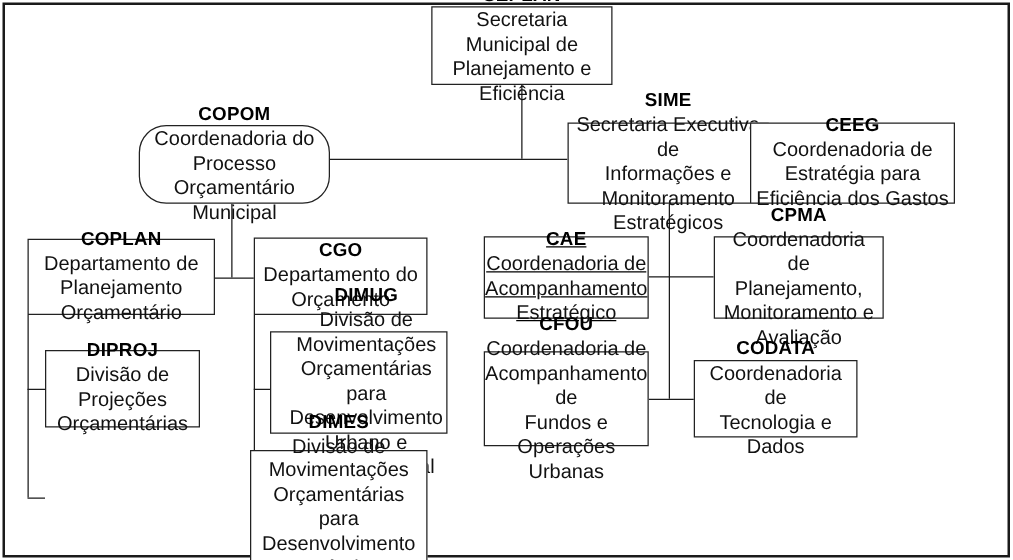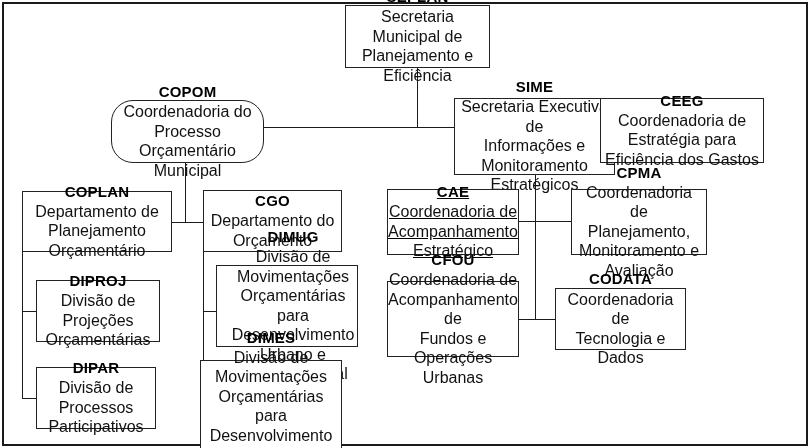--- a/index.html
+++ b/index.html
@@ -93,21 +93,21 @@
     <span class="desc">Secretaria Municipal de
 Planejamento e Eficiência</span>
   </div>
 
   <div class="node" style="left:111px; top:100px; width:153px; height:63px;border-radius:22px;">
     <span class="acr">COPOM</span>
     <span class="desc">Coordenadoria do Processo
 Orçamentário Municipal</span>
   </div>
 
-  <div class="node" style="left:454px; top:98px; width:161px; height:77px;">
+  <div class="node" style="left:454px; top:98px; width:161px; height:65px;">
     <span class="acr">SIME</span>
     <span class="desc">Secretaria Executiva de
 Informações e Monitoramento
 Estratégicos</span>
   </div>
 
   <div class="node" style="left:600px; top:98px; width:164px; height:65px;">
     <span class="acr">CEEG</span>
     <span class="desc">Coordenadoria de Estratégia para
 Eficiência dos Gastos</span>
@@ -138,25 +138,20 @@
 Planejamento,
 Monitoramento e Avaliação</span>
   </div>
 
   <div class="node" style="left:36px; top:280px; width:124px; height:62px;justify-content:center;">
     <span class="acr">DIPROJ</span>
     <span class="desc">Divisão de Projeções
 Orçamentárias</span>
   </div>
 
-  <div class="node" style="left:36px; top:367px; width:120px; height:62px;">
-    <span class="acr">DIPAR</span>
-    <span class="desc">Divisão de Processos
-Participativos</span>
-  </div>
 
   <div class="node" style="left:216px; top:265px; width:142px; height:82px;padding-left:16px;">
     <span class="acr">DIMUG</span>
     <span class="desc">Divisão de Movimentações
 Orçamentárias para
 Desenvolvimento Urbano e
 Governamental</span>
   </div>
 
   <div class="node" style="left:200px; top:360px; width:142px; height:93px;">

